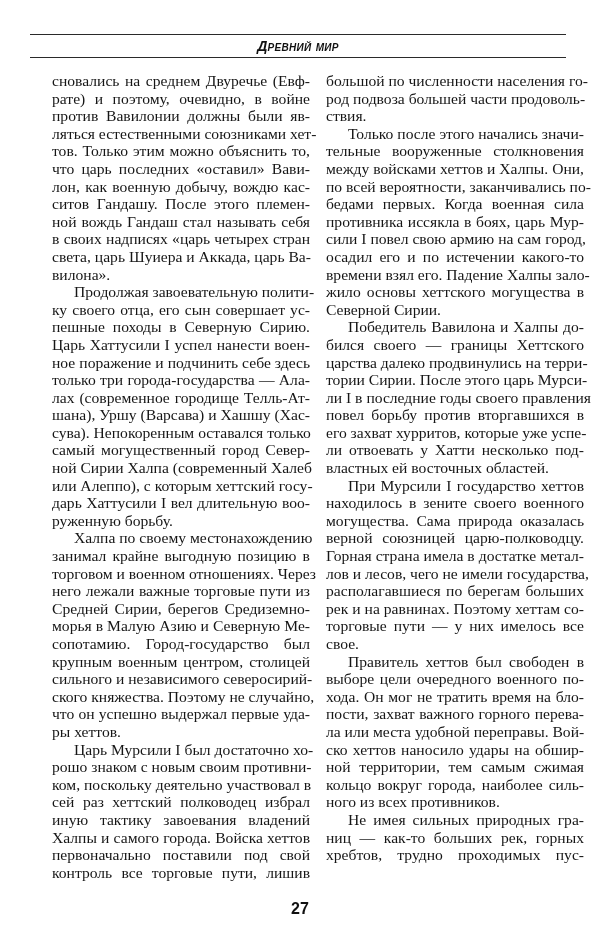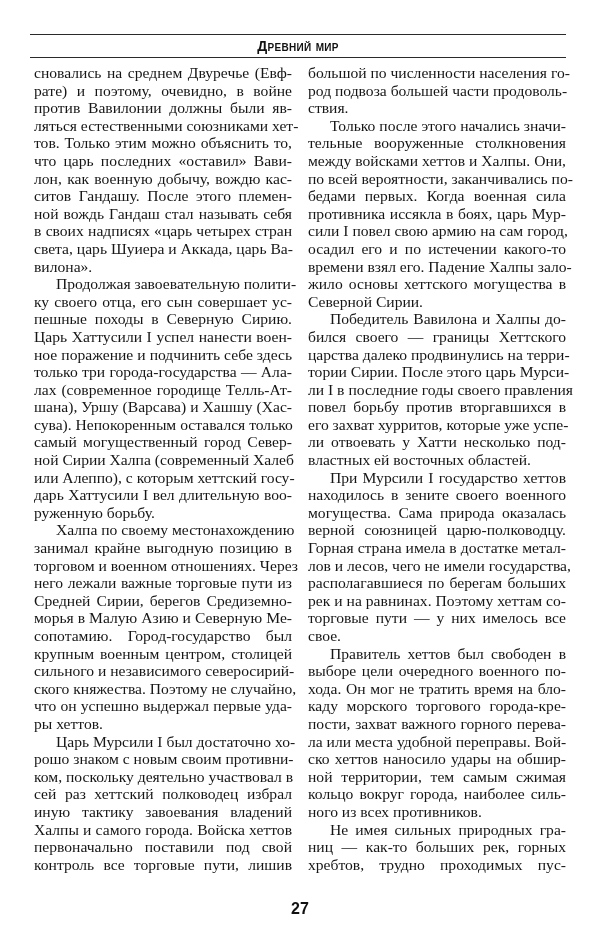--- a/index.html
+++ b/index.html
@@ -2,26 +2,26 @@
 <html><head>
   <meta charset="utf-8">
   <style>
     html, body { margin: 0; padding: 0; background: #ffffff; }
     body { width: 600px; height: 947px; position: relative; overflow: hidden; color: #1a1a1a; }
     .rule { position: absolute; left: 30px; width: 536px; height: 0; border-top: 1.5px solid #2a2a2a; }
     .rule.top { top: 34px; }
     .rule.bottom { top: 57px; }
     .running-head {
       position: absolute; top: 37px; left: 30px; width: 536px; text-align: center;
-      font-family: "Liberation Sans", sans-serif; font-weight: bold; 
+      font-family: "Liberation Sans", sans-serif; font-weight: bold; font-style: italic;
       font-size: 14px; line-height: 18px; font-variant: small-caps; letter-spacing: 0.3px; color: #111;
     }
     .column {
-      position: absolute; top: 64px; width: 258px;
-      font-family: "Liberation Serif", serif; font-size: 15.6px; line-height: 17.6px; color: #161616;
+      position: absolute; top: 72px; width: 258px;
+      font-family: "Liberation Serif", serif; font-size: 15.6px; line-height: 17.6px; color: #161616; margin-left: 18px;
     }
     .column.left { left: 34px; }
     .column.right { left: 308px; }
     .line { display: block; white-space: nowrap; text-align: justify; text-align-last: justify; height: 17.6px; overflow: visible; }
     .line.last { text-align-last: left; }
     .line.indent { padding-left: 22px; }
     .page-number {
       position: absolute; top: 900px; left: 0; width: 600px; text-align: center;
       font-family: "Liberation Sans", sans-serif; font-weight: bold; font-size: 16px; color: #111;
     }
@@ -111,21 +111,20 @@
     <span class="line">верной союзницей царю-полководцу.</span>
     <span class="line">Горная страна имела в достатке метал-</span>
     <span class="line">лов и лесов, чего не имели государства,</span>
     <span class="line">располагавшиеся по берегам больших</span>
     <span class="line">рек и на равнинах. Поэтому хеттам со-</span>
     <span class="line">торговые пути — у них имелось все</span>
     <span class="line last">свое.</span>
     <span class="line indent">Правитель хеттов был свободен в</span>
     <span class="line">выборе цели очередного военного по-</span>
     <span class="line">хода. Он мог не тратить время на бло-</span>
-    <span class="line">каду морского торгового города-кре-</span>
     <span class="line">пости, захват важного горного перева-</span>
     <span class="line">ла или места удобной переправы. Вой-</span>
     <span class="line">ско хеттов наносило удары на обшир-</span>
     <span class="line">ной территории, тем самым сжимая</span>
     <span class="line">кольцо вокруг города, наиболее силь-</span>
     <span class="line last">ного из всех противников.</span>
     <span class="line indent">Не имея сильных природных гра-</span>
     <span class="line">ниц — как-то больших рек, горных</span>
     <span class="line">хребтов, трудно проходимых пус-</span>
   </div>

